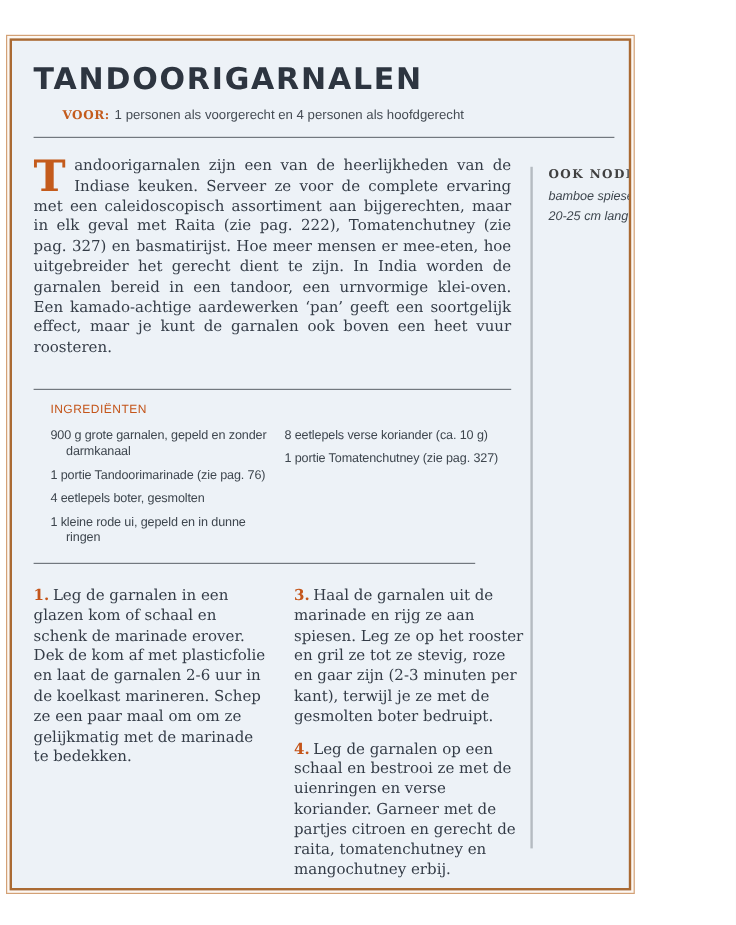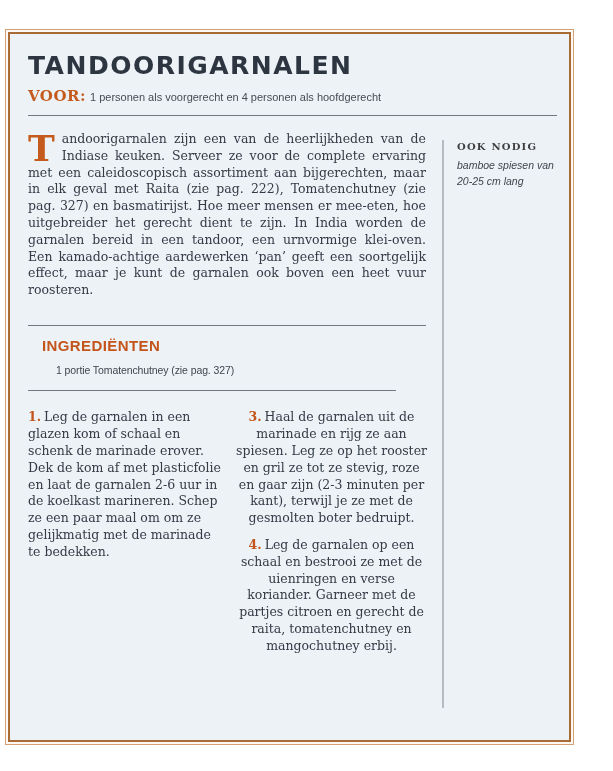--- a/index.html
+++ b/index.html
@@ -1,38 +1,38 @@
 <!DOCTYPE html>
 <html><head>
 <meta charset="utf-8">
 <style>
   * { margin:0; padding:0; box-sizing:border-box; }
   html,body { width:613px; height:771px; background:#ffffff; }
   body { font-family:"Liberation Sans", sans-serif; position:relative; }
 
   .frame {
-    position:absolute; left:5px; top:29px; width:569px; height:716px;
+    position:absolute; left:5px; top:29px; width:524px; height:716px;
     border:1px solid #d3a176; padding:2px; background:#fdf8f3;
   }
   .inner {
     width:100%; height:100%;
     border:2px solid #aa6a33; background:#edf2f7;
     padding:17px 12px 0 18px; overflow:hidden;
   }
 
   
   .title {
     font-family:"DejaVu Sans", sans-serif;
     font-size:25px; font-weight:800; letter-spacing:1.5px;
     color:#2d3540; line-height:30px;
   }
   .serves { margin-top:8px; font-size:11px; color:#454c54; line-height:15px; }
   .serves-label {
     font-family:"DejaVu Serif", serif; font-weight:bold;
-    color:#c45b1c; font-size:15px; letter-spacing:0.5px; margin-right:4px;
+    color:#c45b1c; font-size:10px; letter-spacing:0.5px; margin-right:4px;margin-left:24px;
   }
   .rule { border:none; border-top:1px solid #72787f; height:0; }
   .rule-top { margin-top:10px; }
 
   
   .row { display:flex; align-items:flex-start; }
   .main { width:398px; flex:0 0 398px; }
   .vdivider { width:2px; height:568px; background:#b5bbc1; margin-left:16px; margin-top:24px; flex:0 0 2px; }
   .sidebar { padding-left:13px; padding-top:25px; }
 
@@ -49,36 +49,36 @@
     font-size:36px; line-height:29px; color:#c45b1c;
     margin:3px 7px 0 0;
   }
 
   .rule-mid { margin-top:26px; width:398px; }
   .rule-low { margin-top:7px; width:368px; }
 
   
   .ingredients { padding-left:14px; margin-top:11px; }
   .ing-title {
-    color:#c4551a; font-weight:bold; font-size:15px; letter-spacing:0.4px;
+    color:#c4551a; font-weight:normal; font-size:10px; letter-spacing:0.4px;
     font-family:"Liberation Sans", sans-serif;
   }
   .ing-cols { display:flex; margin-top:10px; }
   .ing-col-a { width:181px; flex:0 0 181px; }
   .ing-col-b { width:195px; flex:0 0 195px; margin-left:14px; }
   .ing-item {
     font-size:10.5px; line-height:13.5px; letter-spacing:-0.1px;
     color:#3e464e; margin-bottom:6px;
     padding-left:13px; text-indent:-13px;
   }
 
   
   .steps { display:flex; margin-top:18px; }
   .steps-col-a { width:195px; flex:0 0 195px; }
-  .steps-col-b { width:193px; flex:0 0 193px; margin-left:12px;text-align:center; }
+  .steps-col-b { width:193px; flex:0 0 193px; margin-left:22px; }
   .step {
     font-family:"DejaVu Serif", serif;
     font-size:12.5px; line-height:16.8px; color:#333b46;
     margin-bottom:10px;
   }
   .step-num { color:#c4551a; font-weight:bold; margin-right:3px; }
 
   
   .sidebar-title {
     font-family:"DejaVu Serif", serif; font-weight:bold;
@@ -109,21 +109,28 @@
 
         <p class="intro">
           <span class="dropcap">T</span><span>andoorigarnalen zijn een van de heerlijkheden van de Indiase keuken. Serveer ze voor de complete ervaring met een caleidoscopisch assortiment aan bijgerechten, maar in elk geval met Raita (zie pag. 222), Tomatenchutney (zie pag. 327) en basmatirijst. Hoe meer mensen er mee-eten, hoe uitgebreider het gerecht dient te zijn. In India worden de garnalen bereid in een tandoor, een urnvormige klei-oven. Een kamado-achtige aardewerken ‘pan’ geeft een soortgelijk effect, maar je kunt de garnalen ook boven een heet vuur roosteren.</span>
         </p>
 
         <hr class="rule rule-mid">
 
         <div class="ingredients">
           <div class="ing-title">INGREDIËNTEN</div>
           <div class="ing-cols">
+            <ul class="ing-col-a" style="list-style:none">
+              <li class="ing-item">900 g grote garnalen, gepeld en zonder darmkanaal</li>
+              <li class="ing-item">1 portie Tandoorimarinade (zie pag. 76)</li>
+              <li class="ing-item">4 eetlepels boter, gesmolten</li>
+              <li class="ing-item">1 kleine rode ui, gepeld en in dunne ringen</li>
+            </ul>
             <ul class="ing-col-b" style="list-style:none">
+              <li class="ing-item">8 eetlepels verse koriander (ca. 10 g)</li>
               <li class="ing-item">1 portie Tomatenchutney (zie pag. 327)</li>
             </ul>
           </div>
         </div>
 
         <hr class="rule rule-low">
 
         <div class="steps">
           <div class="steps-col-a">
             <p class="step">

